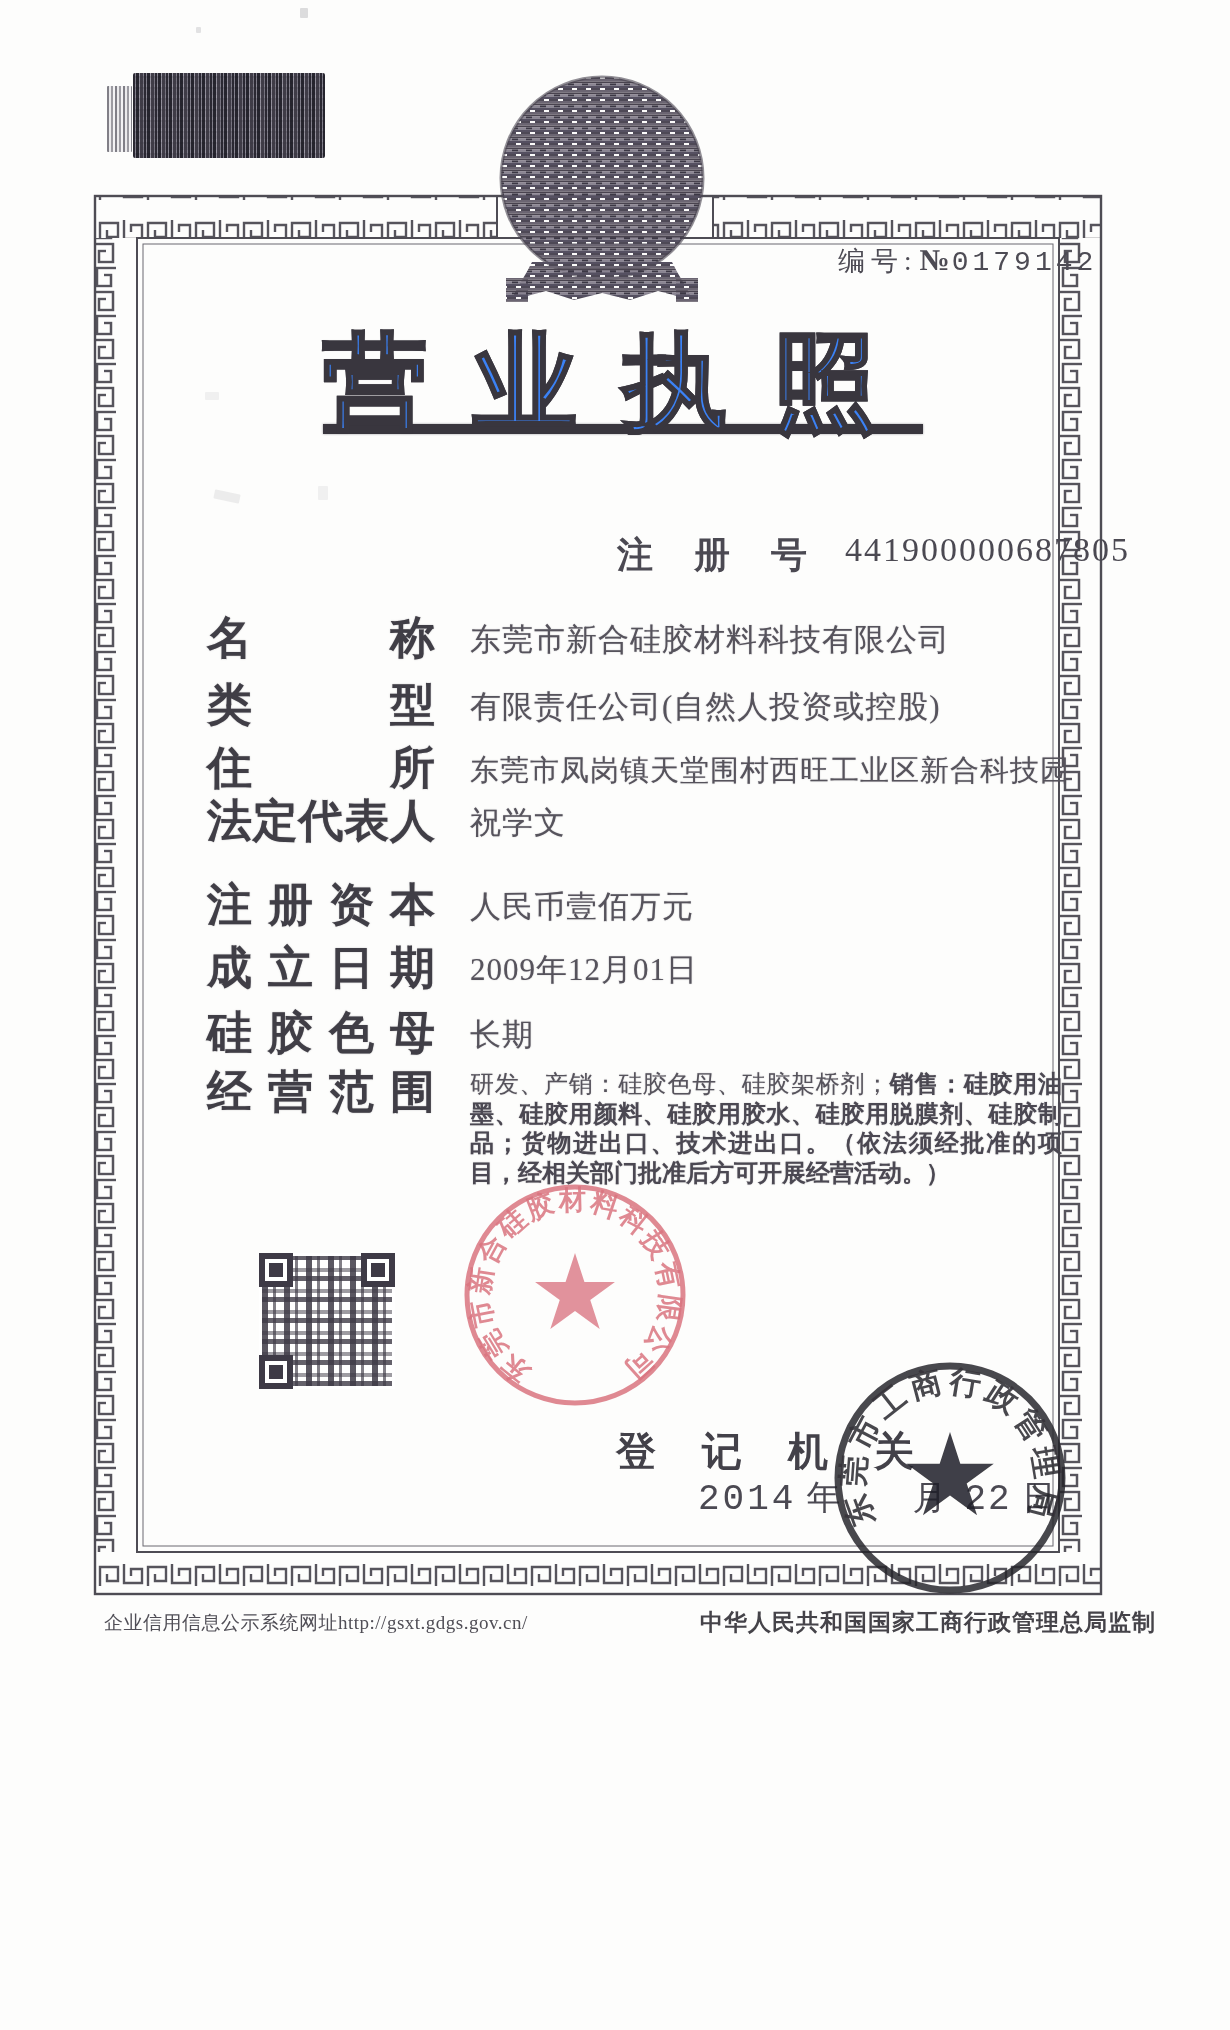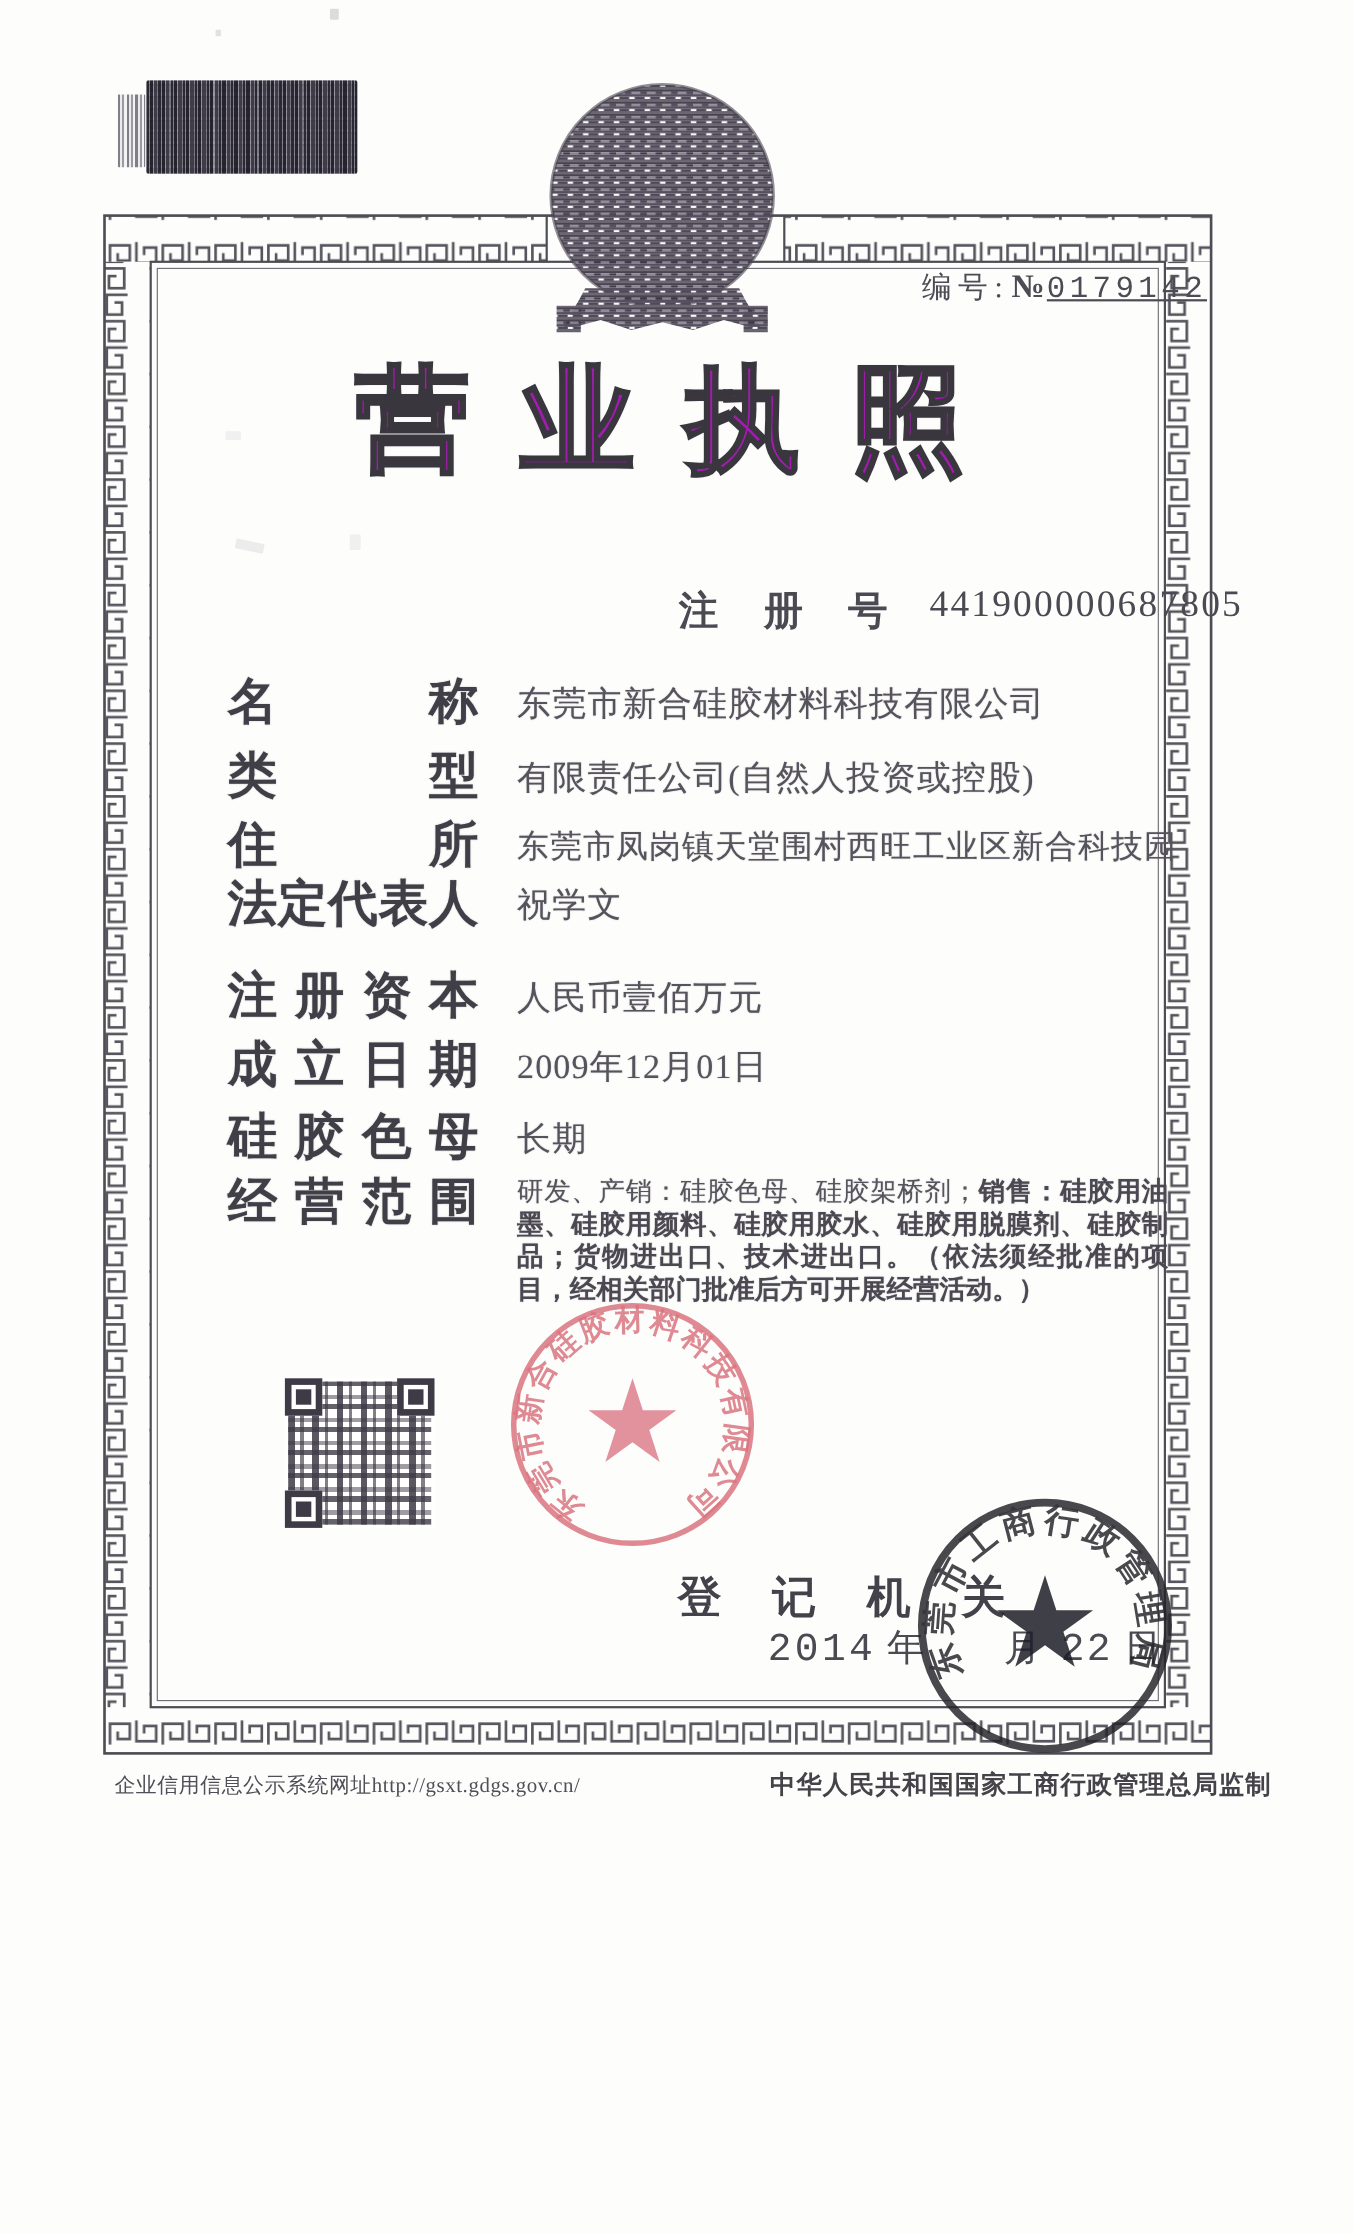--- a/index.html
+++ b/index.html
@@ -24,27 +24,28 @@
   }
   .barcode-strip{
     position:absolute;left:107px;top:86px;width:25px;height:66px;
     background-image:repeating-linear-gradient(90deg, rgba(70,68,80,.8) 0 2px, rgba(200,198,206,.4) 2px 4px, rgba(90,88,100,.7) 4px 6px, rgba(230,228,234,.5) 6px 8px);
     opacity:.85;border-radius:1px;
   }
   
   .serial{position:absolute;left:838px;top:243px;display:flex;align-items:baseline;gap:2px;color:#4d4b54;}
   .serial .s-label{font-size:27px;letter-spacing:6px;}
   .serial .s-sym{font-size:30px;font-weight:700;}
-  .serial .s-num{font-size:28px;letter-spacing:4px;font-family:"Liberation Mono","DejaVu Sans Mono",monospace;text-decoration:underline;}
+  .serial .s-num{font-size:28px;letter-spacing:4px;font-family:"Liberation Mono","DejaVu Sans Mono",monospace;}
   .title{
     position:absolute;left:120px;top:308px;width:960px;
     font-size:104px;line-height:150px;font-weight:700;text-align:center;
     letter-spacing:46px;padding-left:46px;box-sizing:border-box;
-    color:#a21caf;-webkit-text-stroke:2.5px #39363e;
+    color:#3b82f6;-webkit-text-stroke:2.5px #39363e;
     text-shadow:0 0 2px rgba(60,58,66,.5);
+    text-decoration:underline;
   }
   .regline{position:absolute;left:617px;top:531px;display:flex;align-items:flex-start;color:#4b4952;}
   .regline .r-label{font-size:36px;letter-spacing:16px;font-weight:600;}
   .regline .r-num{font-size:34px;letter-spacing:2px;margin-left:22px;}
   
   .frow{position:absolute;left:207px;width:860px;}
   .frow .lab{
     display:inline-block;width:228px;font-size:45px;line-height:52px;font-weight:600;
     color:#403e46;text-align:justify;text-align-last:justify;vertical-align:top;
     text-shadow:0 0 1.2px rgba(64,62,70,.5);

